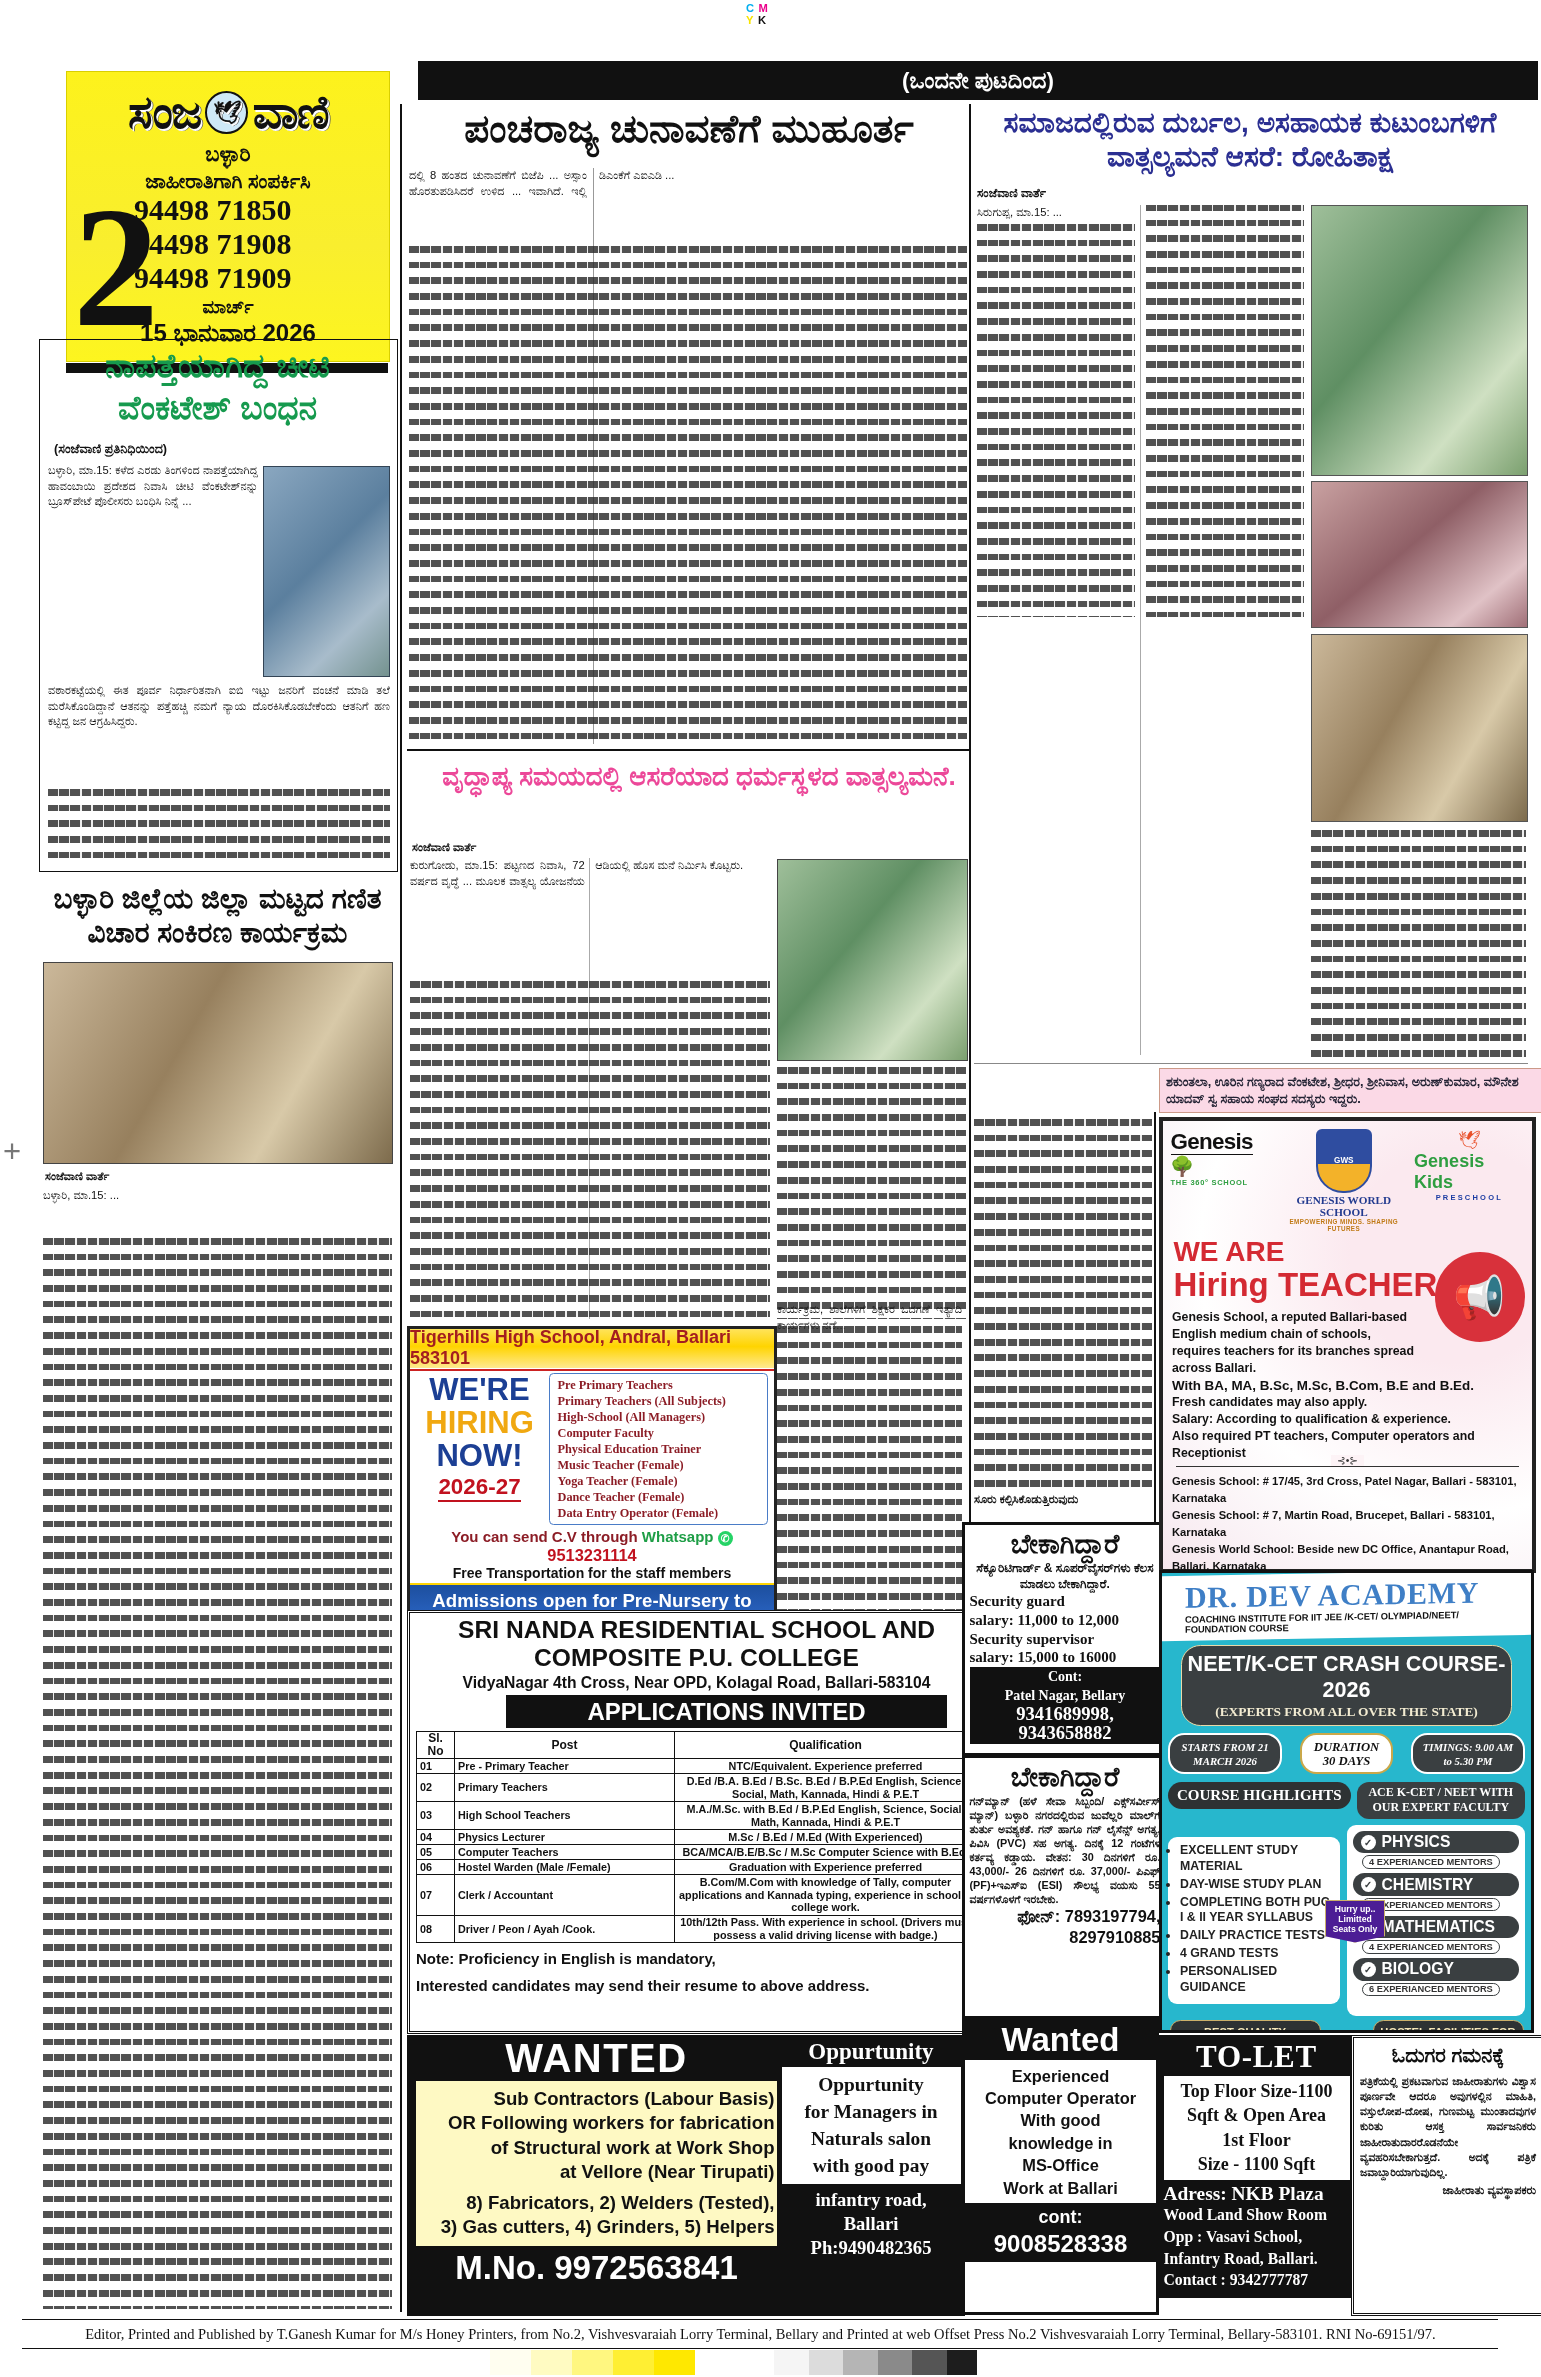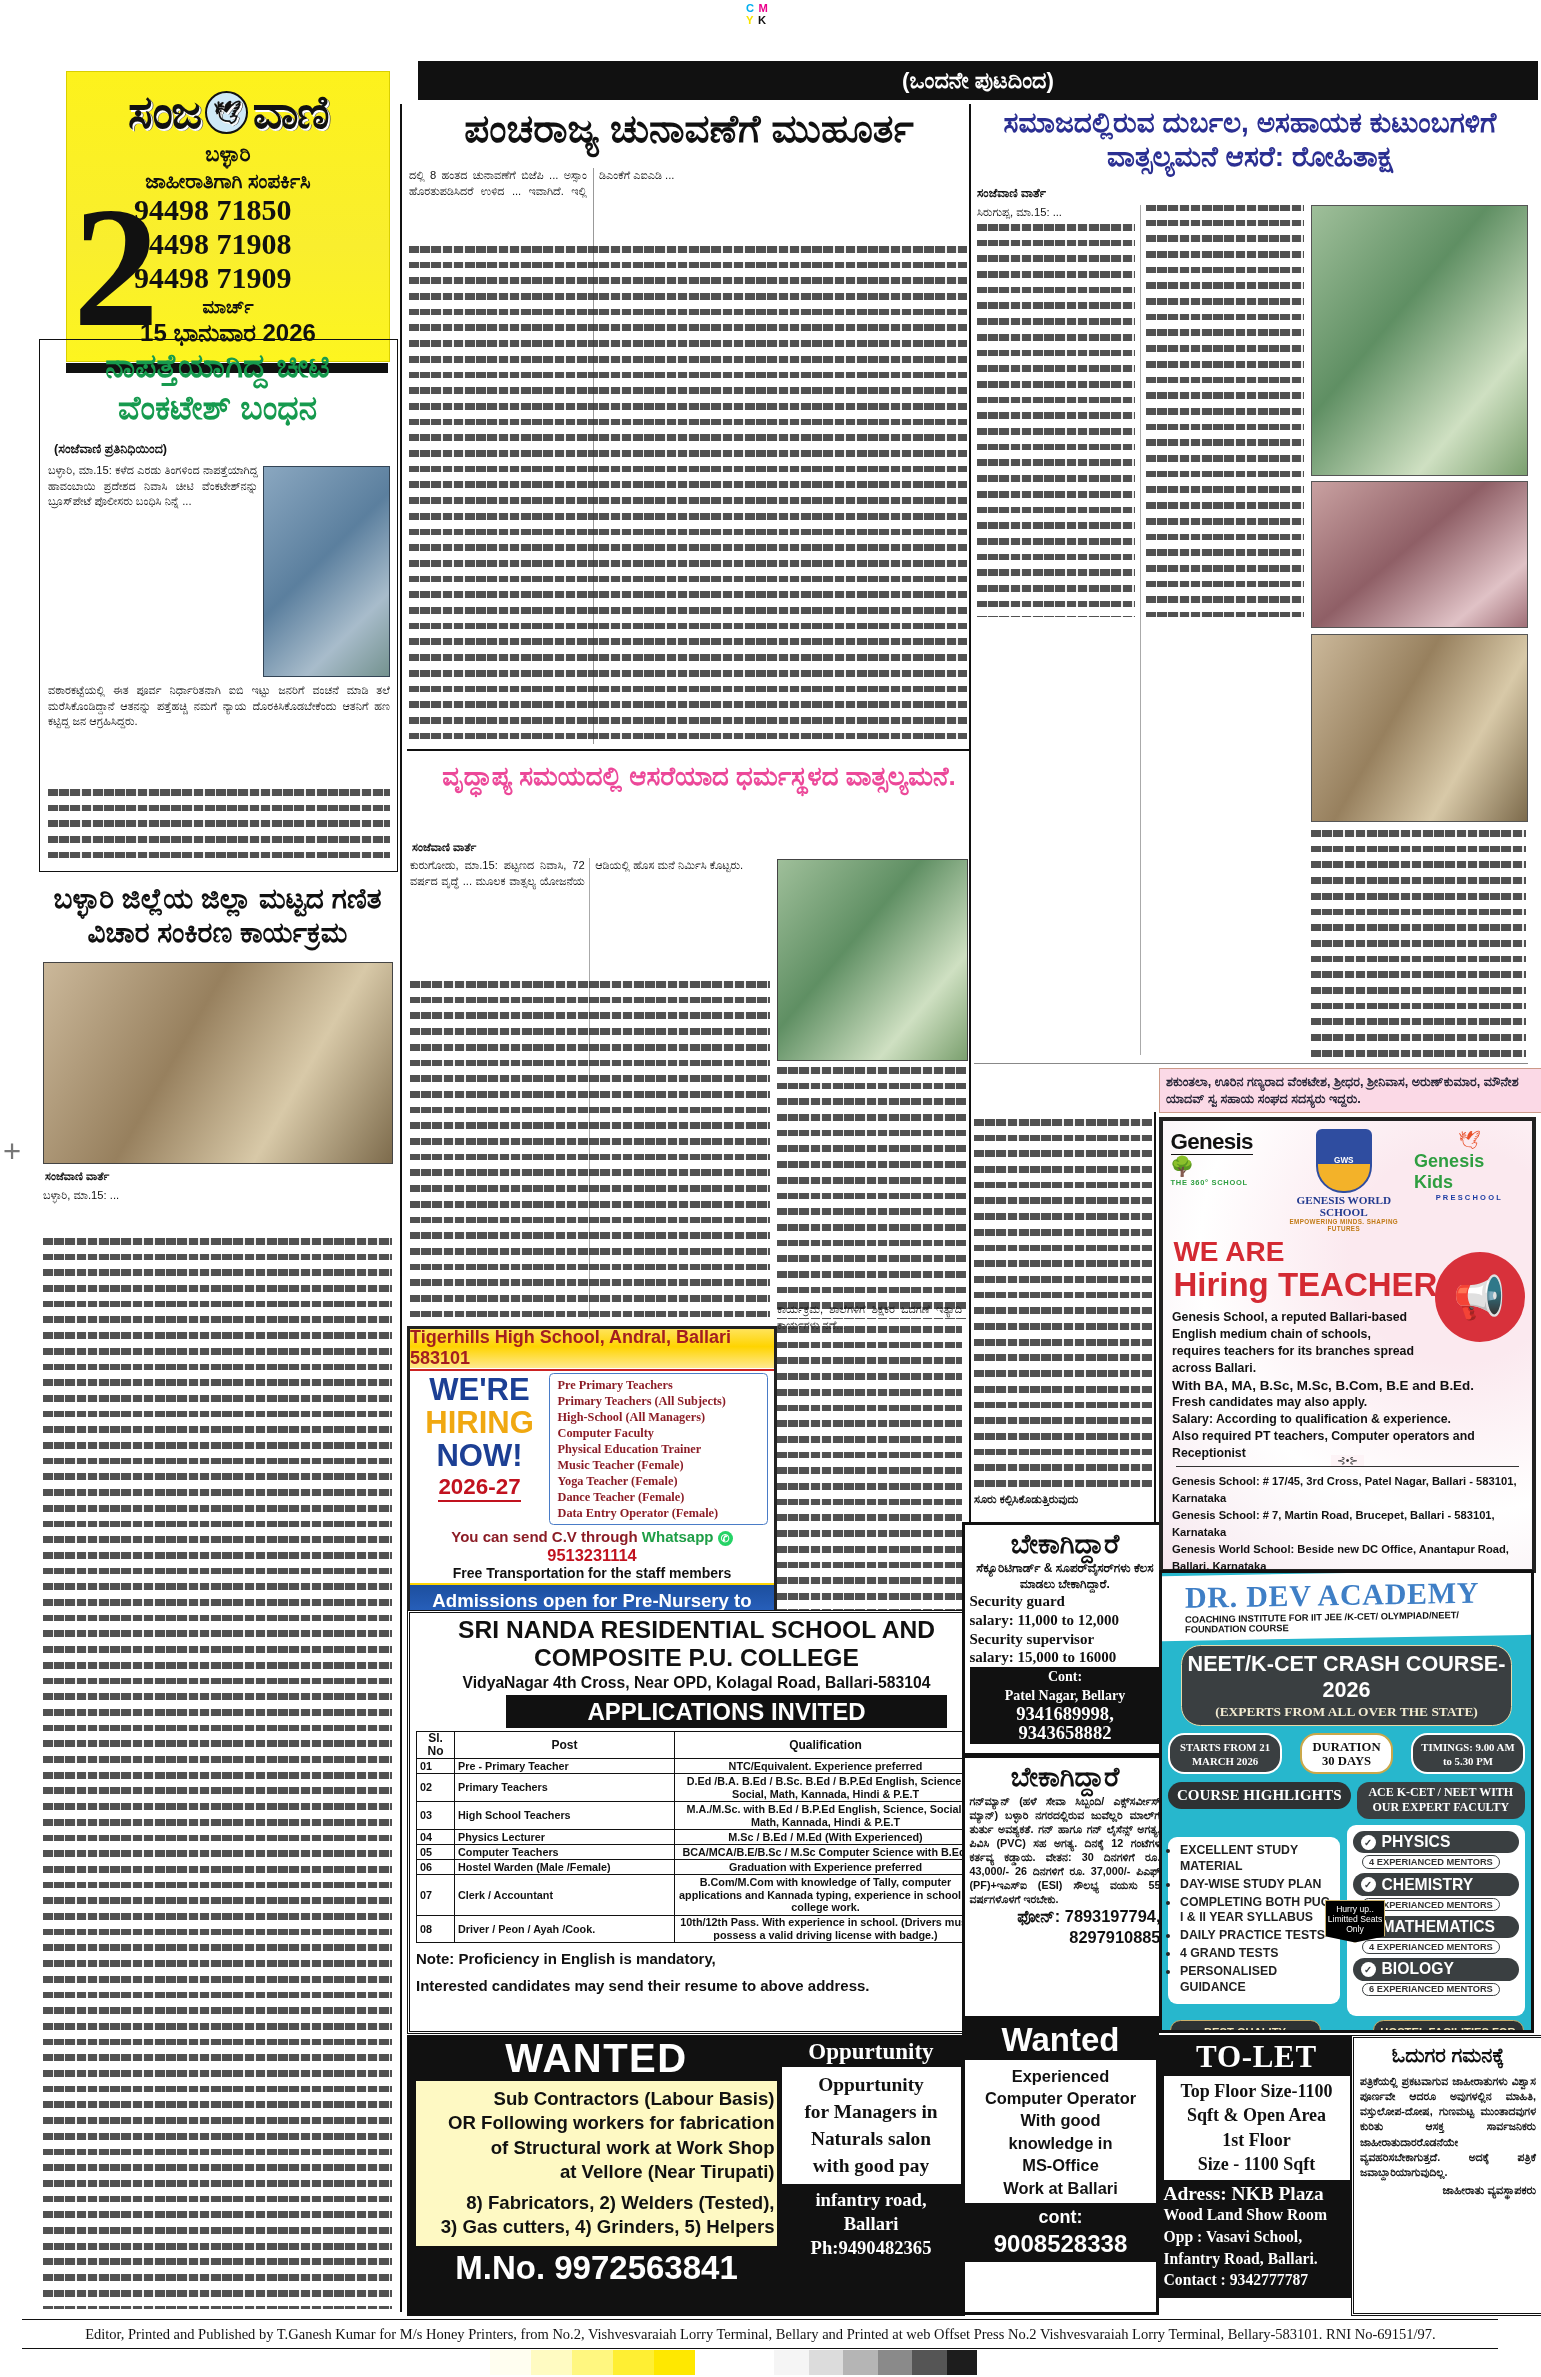--- a/index.html
+++ b/index.html
@@ -209,21 +209,21 @@
 
   
   #drdev{left:1159px;top:1570px;width:369px;height:457px;border:3px solid #111;background:#27b7cd;overflow:hidden;}
   #dd-top{background:#fff;margin:0 -7.5px;padding:4.5px 22.4px 6px 30px;transform:skewY(-1deg);}
   #dd-title{color:#3f7fc6;font-weight:900;font-size:30px;font-family:"Liberation Serif",serif;letter-spacing:0.7px;}
   #dd-sub{font-size:9.3px;font-weight:900;color:#111;}
   .dd-dark{background:#3a3f41;color:#fff;border-radius:19.4px;border:1.5px solid #e8d9a8;}
   #dd-course{margin:7.5px 19.4px 0 19.4px;text-align:center;padding:4.5px 3px;}
   #dd-course .a{font-size:21.6px;font-weight:900;}
   #dd-course .b{font-family:"Liberation Serif",serif;font-size:13.4px;margin-top:1.5px;color:#f3ecd2;}
-  #dd-pills{display:flex;gap:18px;margin:7.5px 6px 0 6px;}
+  #dd-pills{display:flex;gap:18px;margin:7.5px 6px 0 6px;font-style:italic;}
   .dd-pill{border-radius:16.4px;padding:4.5px 6px;text-align:center;font-weight:900;font-size:10.8px;line-height:14px;
            font-family:"Liberation Serif",serif;}
   #dd-p1{flex:1.15;background:#3a3f41;color:#fff;border:2.2px solid #fff;}
   #dd-p2{flex:.9;background:#fff;color:#111;border:2.2px solid #caa84a;font-size:12.7px;}
   #dd-p3{flex:1.15;background:#3a3f41;color:#fff;border:2.2px solid #fff;}
   #dd-row2{display:flex;gap:6px;margin:7.5px 6px 0 6px;align-items:flex-start;}
   #dd-chl{background:#2e3233;color:#fff;border-radius:15px;padding:5.2px 9px;font-weight:900;font-size:15px;
           font-family:"Liberation Serif",serif;}
   #dd-ace{background:#3a3f41;color:#fff;border-radius:12px;padding:3.7px 7.5px;font-weight:900;font-size:12px;
           text-align:center;font-family:"Liberation Serif",serif;flex:1;}
@@ -231,22 +231,22 @@
   #dd-hl{background:#fff;border-radius:9px;padding:6px 4.5px 6px 12px;width:155px;
          font-weight:900;font-size:12.3px;line-height:15.7px;color:#222;}
   #dd-hl li{margin-bottom:2.2px;}
   #dd-subj{background:#fff;border-radius:9px;padding:6px;flex:1;}
   .dd-sname{background:#3a3f41;color:#fff;border-radius:13.4px;font-size:15.7px;font-weight:bold;
             padding:2.2px 7.5px;display:flex;align-items:center;gap:6px;}
   .dd-m{border:1.5px solid #3a3f41;border-radius:10.4px;font-size:9.3px;font-weight:bold;color:#333;
         padding:0.7px 6px;margin:2.2px 0 4.5px 9px;display:inline-block;}
   .check{display:inline-flex;width:15px;height:15px;border-radius:50%;background:#fff;color:#3a3f41;
          align-items:center;justify-content:center;font-size:9.7px;font-weight:900;}
-  #dd-ribbon{position:absolute;left:163px;top:327px;width:55px;background:#000000;color:#fff;border:1.5px solid #cbb06a;
-             font-size:8.6px;font-weight:normal;text-align:center;padding:3px 1.5px 7.5px 1.5px;
+  #dd-ribbon{position:absolute;left:163px;top:327px;width:55px;background:#4c1d95;color:#fff;border:1.5px solid #cbb06a;
+             font-size:8.6px;font-weight:bold;text-align:center;padding:3px 1.5px 7.5px 1.5px;
              clip-path:polygon(0 0,100% 0,100% 85%,50% 100%,0 85%);}
   #dd-badges{display:flex;gap:52px;margin:4.5px 7.5px 0 7.5px;}
   .dd-badge{background:#2e3233;color:#f4e6b8;border-radius:10.4px;border:1.5px solid #cbb06a;
             font-size:11.2px;font-weight:900;text-align:center;padding:3.7px 6px;flex:1;line-height:15px;}
 
   
   #tolet{left:1159px;top:2035px;width:186px;height:260px;background:#111;color:#fff;padding:1.5px 4.5px;
          font-family:"Liberation Serif",serif;}
   #tolet .t{font-size:31px;font-weight:900;text-align:center;line-height:39px;letter-spacing:0.7px;}
   #tolet-inner{background:#fff;color:#111;text-align:center;font-weight:900;font-size:18px;line-height:24.6px;padding:3px 1.5px;}

